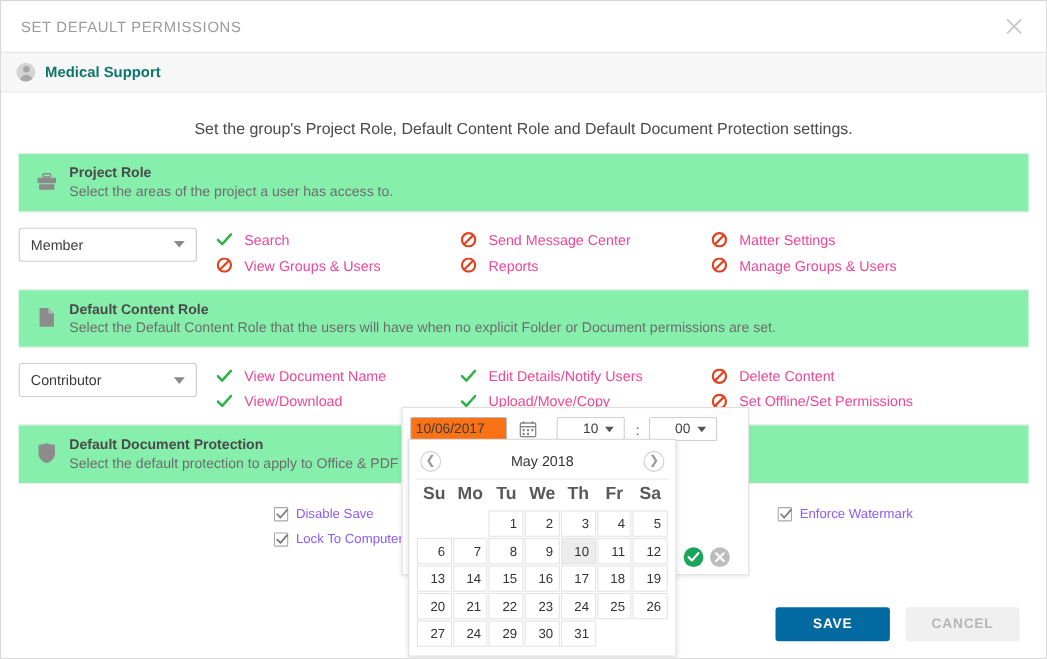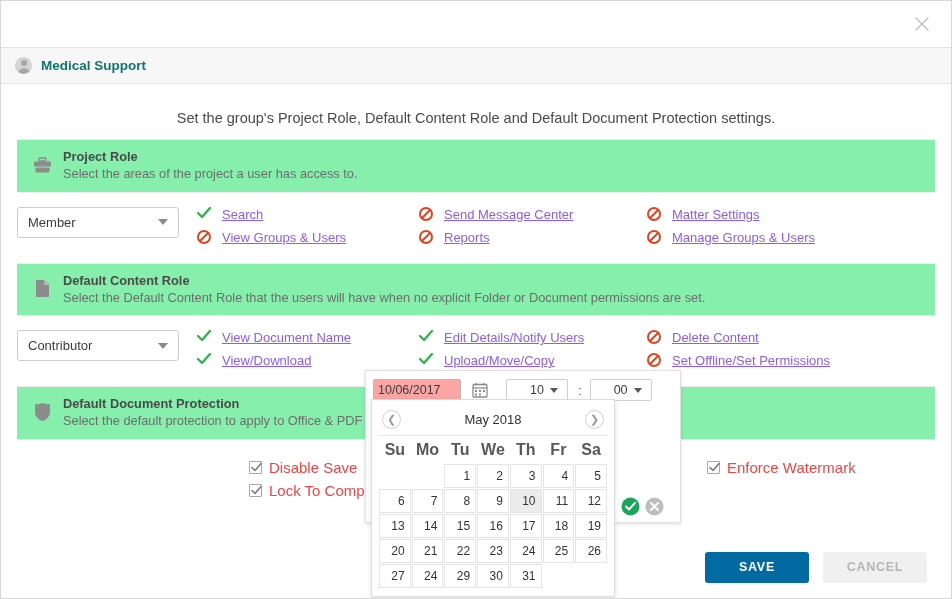--- a/index.html
+++ b/index.html
@@ -161,26 +161,25 @@
     flex: 1 1 auto;
     display: flex;
   }
   .perm-col { display: flex; flex-direction: column; }
   .perm-col.c1 { width: 222px; }
   .perm-col.c2 { width: 228px; }
   .perm-col.c3 { width: 230px; }
 
   .perm-item {
     display: flex;
-    align-items: flex-start;
+    align-items: center;
     height: 23px;
     font-size: 13px;
-    color: #8b5cf6;
+    color: #ec4899;
     margin-bottom: 0px;
-    text-decoration: underline;
   }
   .perm-mark {
     width: 19px;
     flex: 0 0 auto;
     display: flex;
     align-items: center;
     justify-content: flex-start;
     margin-right: 6px;
   }
   .perm-mark svg { display: block; }
@@ -190,22 +189,22 @@
     display: flex;
     padding: 16px 0 12px 0;
   }
   .chk-col { display: flex; flex-direction: column; }
   .chk-spacer { width: 232px; flex: 0 0 auto; }
   .chk-col.left { width: 230px; }
   .chk-item {
     display: flex;
     align-items: center;
     height: 23px;
-    font-size: 15px;
-    color: #ef4444;
+    font-size: 12px;
+    color: #8b5cf6;
   }
   .chk-box {
     width: 13px; height: 13px;
     border: 1px solid #a9a9a9;
     background: #fff;
     border-radius: 1px;
     margin-right: 7px;
     flex: 0 0 auto;
     position: relative;
   }
@@ -254,21 +253,21 @@
   }
   .dt-input {
     width: 88px;
     height: 22px;
     border: 1px solid #b9b9b9;
     border-radius: 2px;
     font-size: 12.5px;
     color: #3c3c3c;
     padding: 0 4px;
     font-family: "Liberation Sans", sans-serif;
-    background: #fca5a5;
+    background: #f97316;
   }
   .cal-ico {
     width: 16px; height: 16px;
     margin-left: 11px;
     color: #8b8b8b;
     flex: 0 0 auto;
   }
   .time-sel {
     margin-left: 18px;
     width: 62px;
@@ -354,20 +353,21 @@
   }
   table.cal-grid td.empty { border: none; background: transparent; cursor: default; }
   table.cal-grid td.sel { background: #ececec; }
 </style>
 </head>
 <body>
 
 <div class="dialog">
 
   <div class="titlebar">
+    <div class="titlebar-text">SET DEFAULT PERMISSIONS</div>
     <div class="close-btn">
       <svg width="18" height="18" viewBox="0 0 18 18">
         <path d="M3,3 L15,15 M15,3 L3,15" stroke="#c6c6c6" stroke-width="1.6" fill="none" stroke-linecap="round"></path>
       </svg>
     </div>
   </div>
 
   <div class="subject">
     <div class="avatar"></div>
     <div class="subject-name">Medical Support</div>

